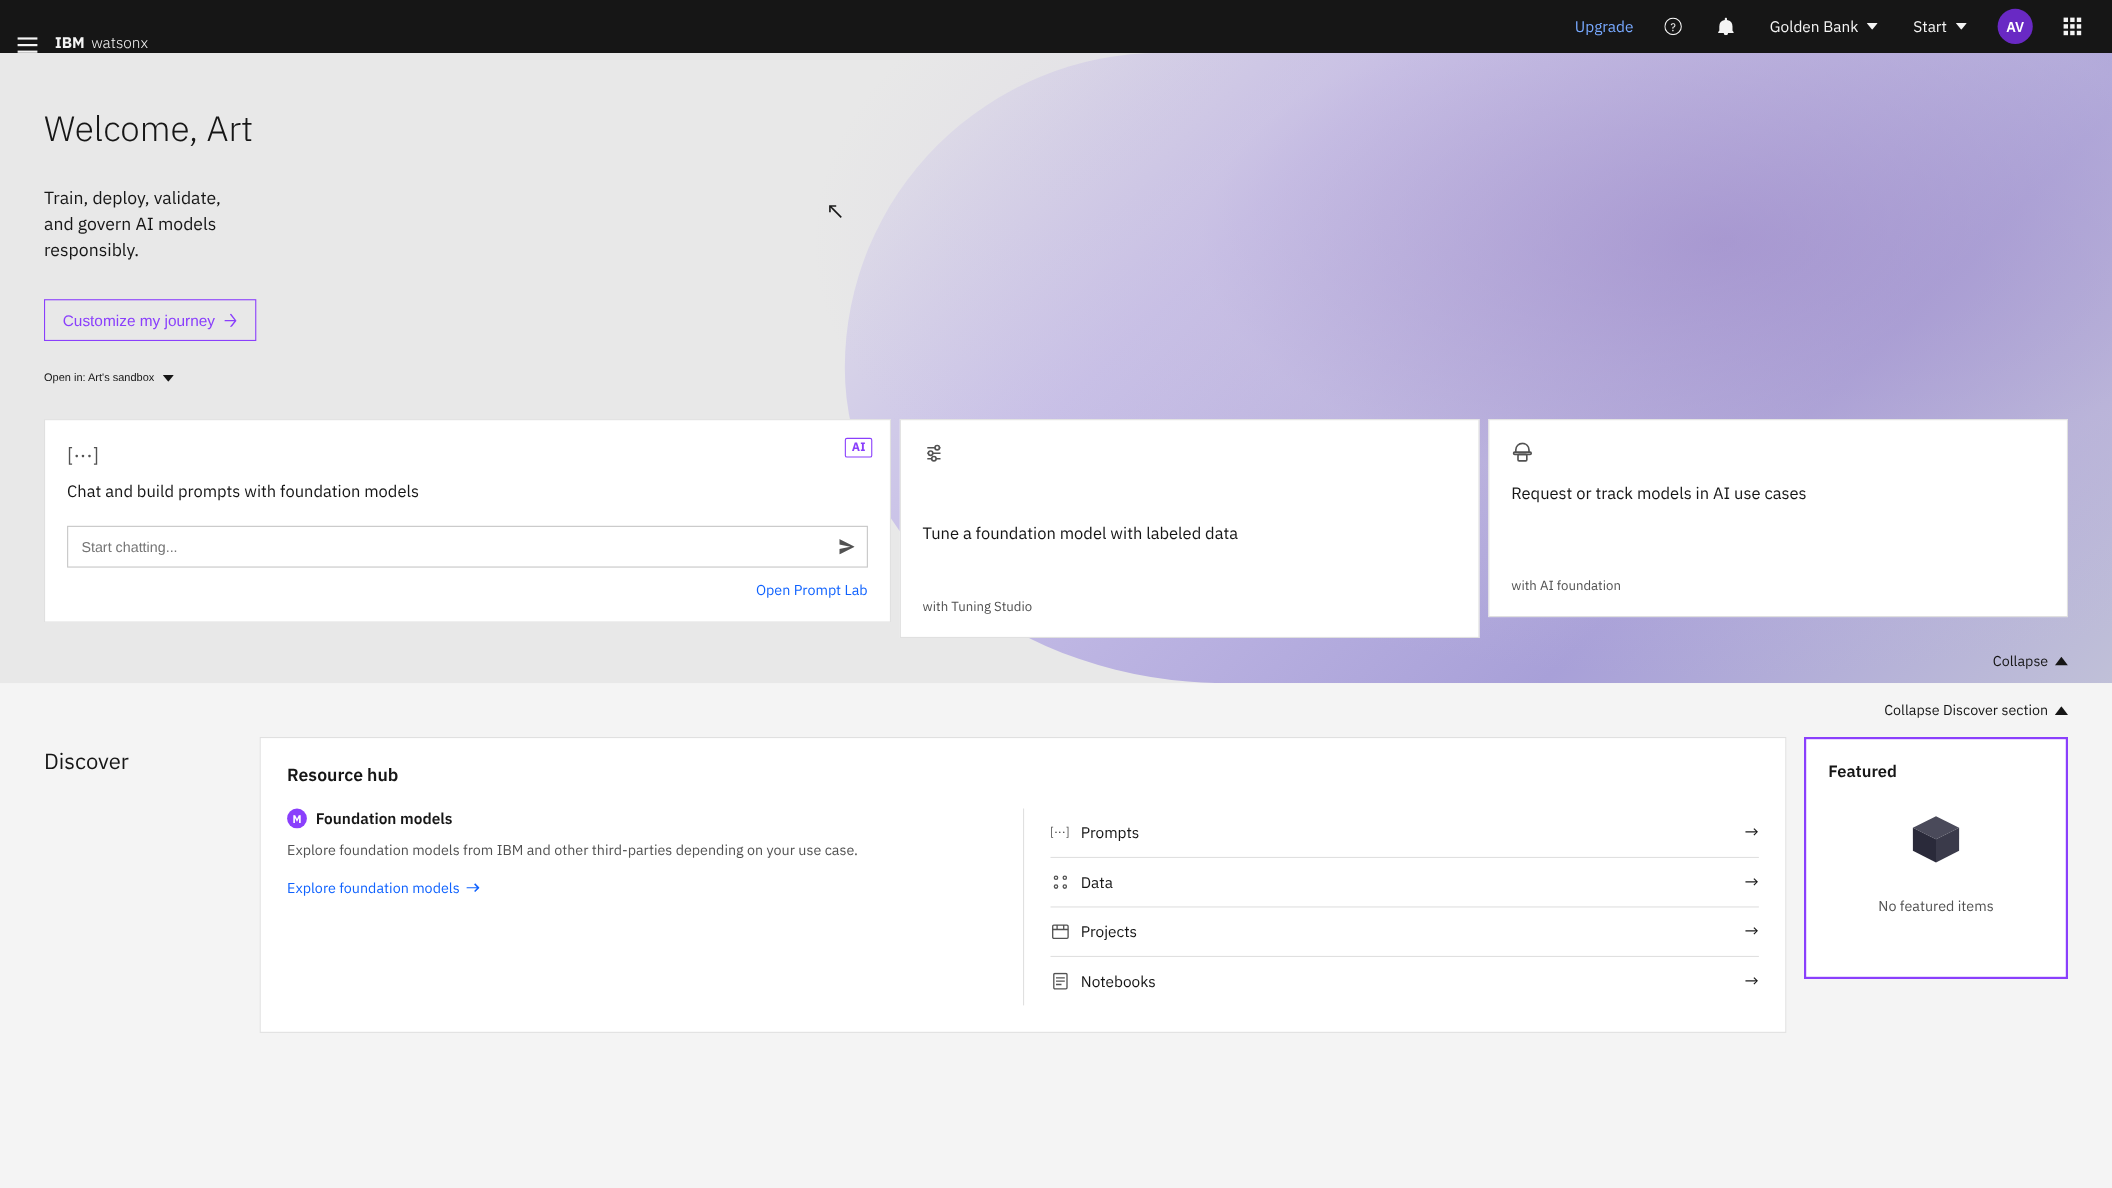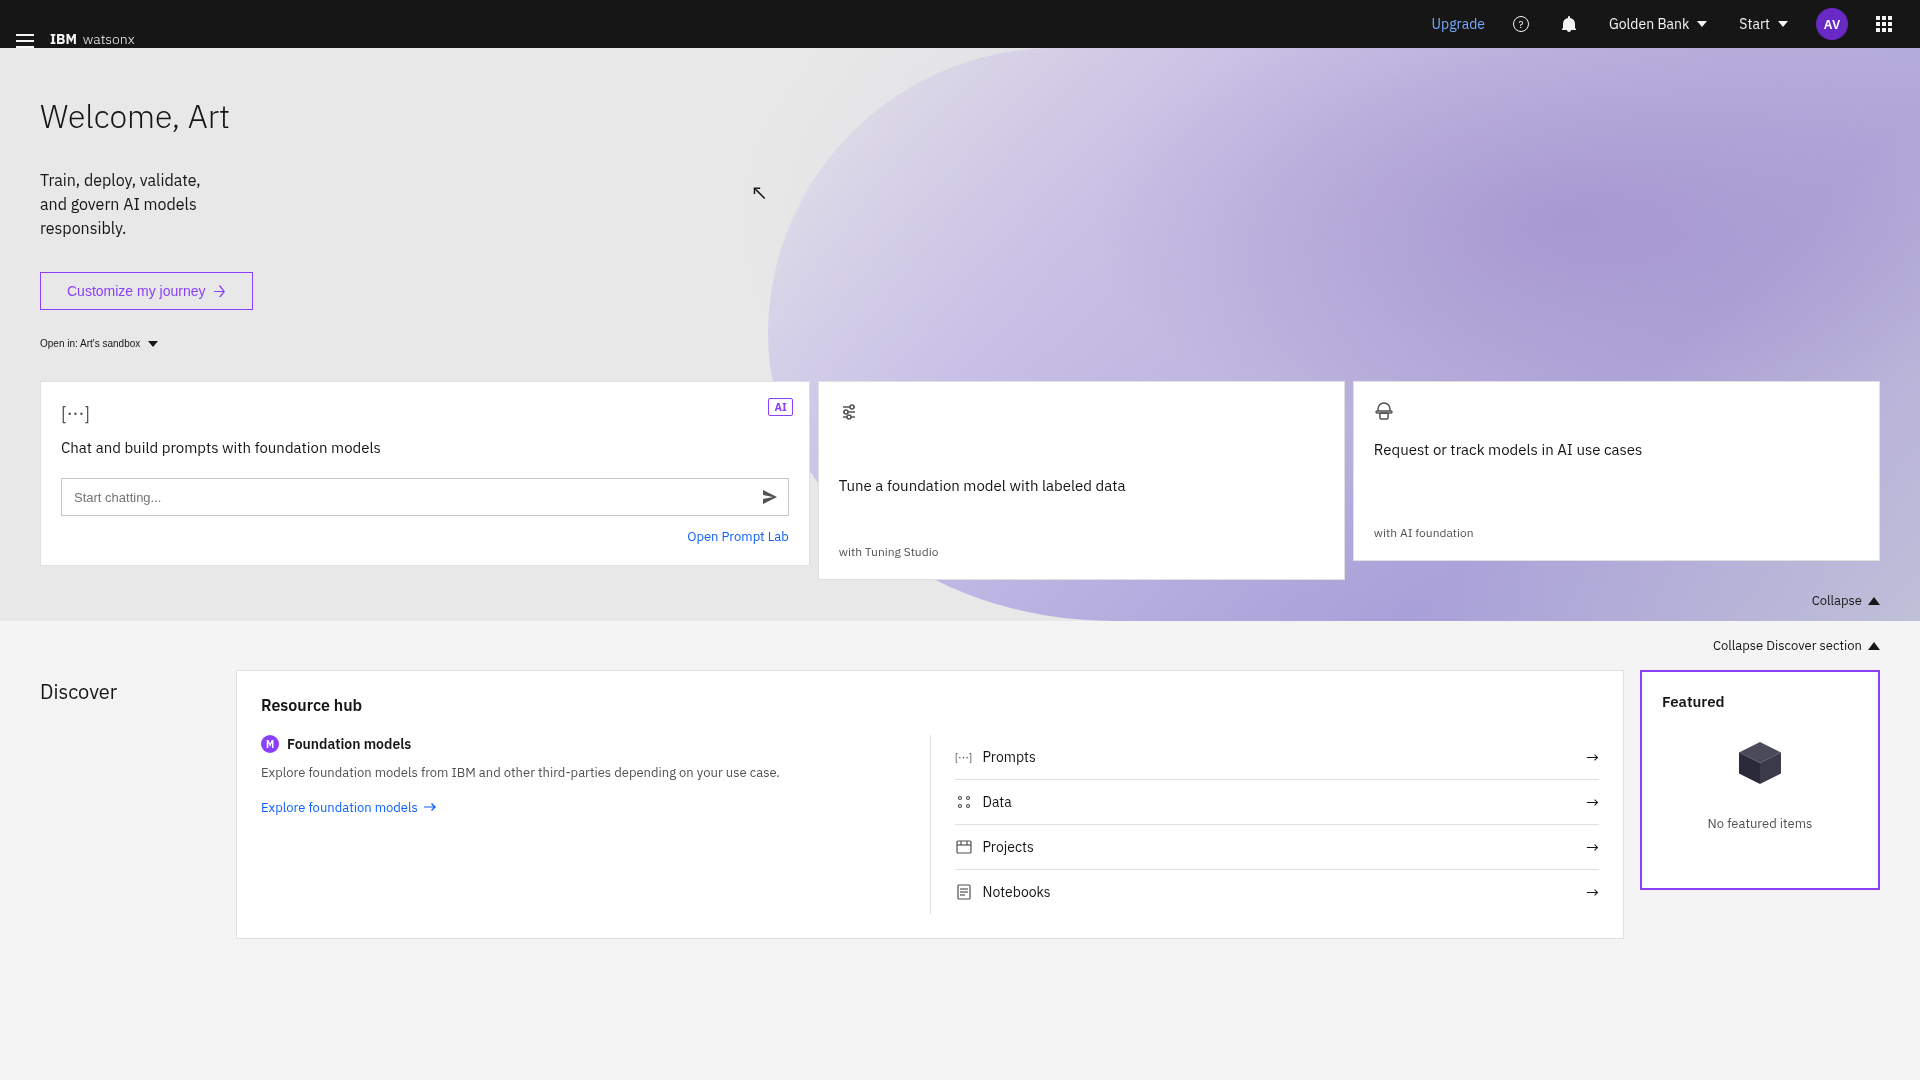--- a/index.html
+++ b/index.html
@@ -126,21 +126,21 @@
       max-width: 280px;
       margin-bottom: 32px;
     }
     .customize-btn {
       display: inline-flex;
       align-items: center;
       gap: 8px;
       border: 1px solid #8a3ffc;
       background: transparent;
       color: #8a3ffc;
-      padding: 10px 26px;
+      padding: 10px 16px;
       font-size: 14px;
       cursor: pointer;
       border-radius: 0;
     }
 
     
     .cards-row {
       position: relative;
       z-index: 2;
       display: flex;

